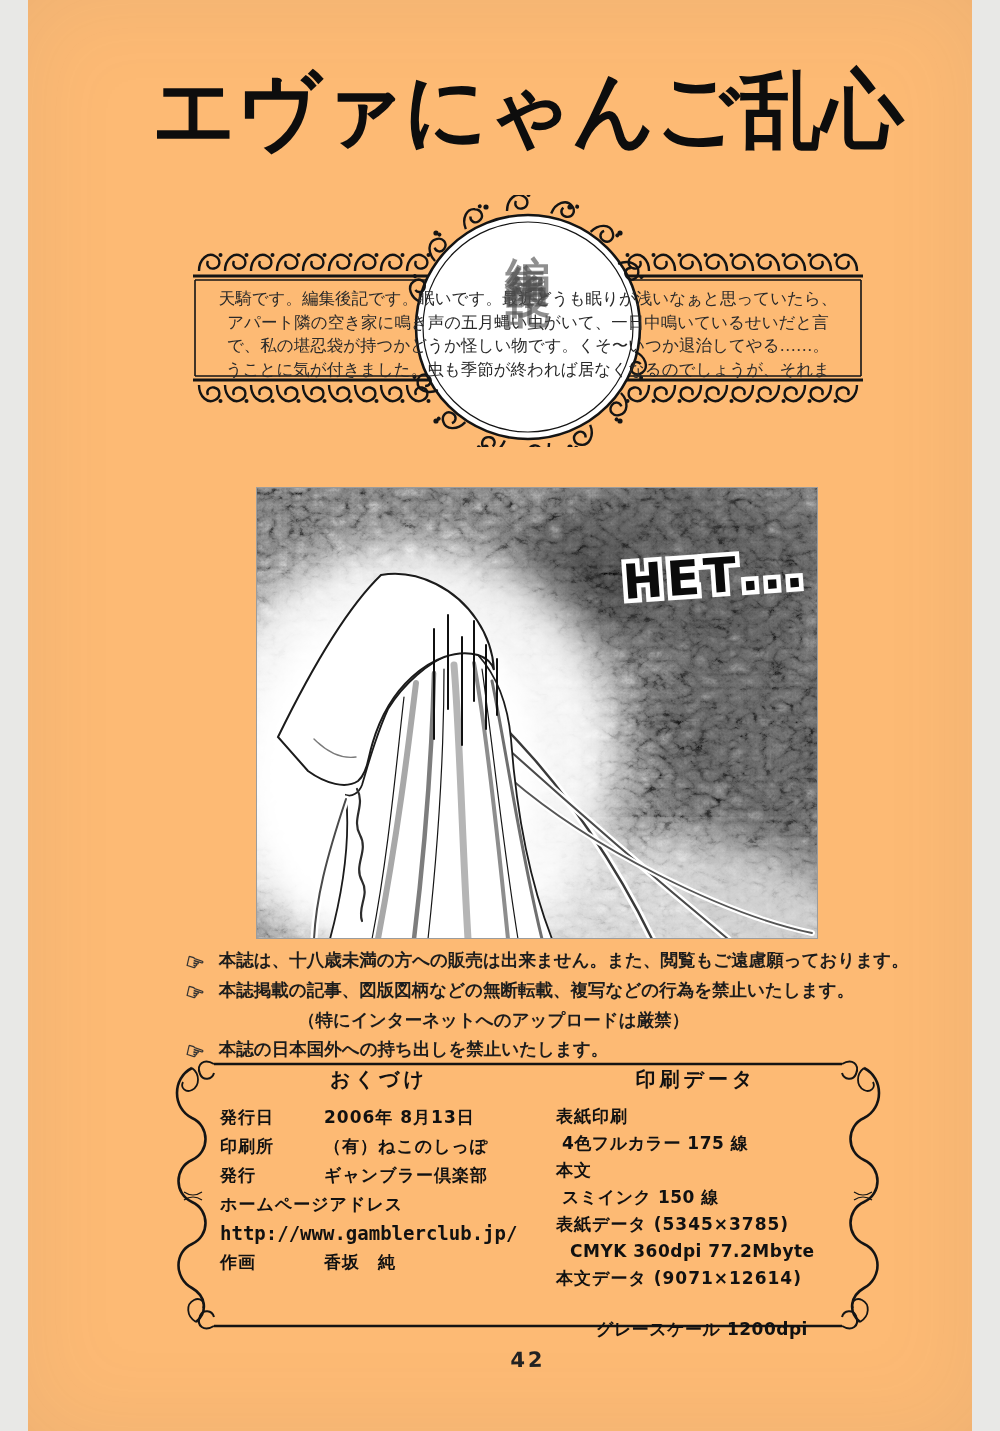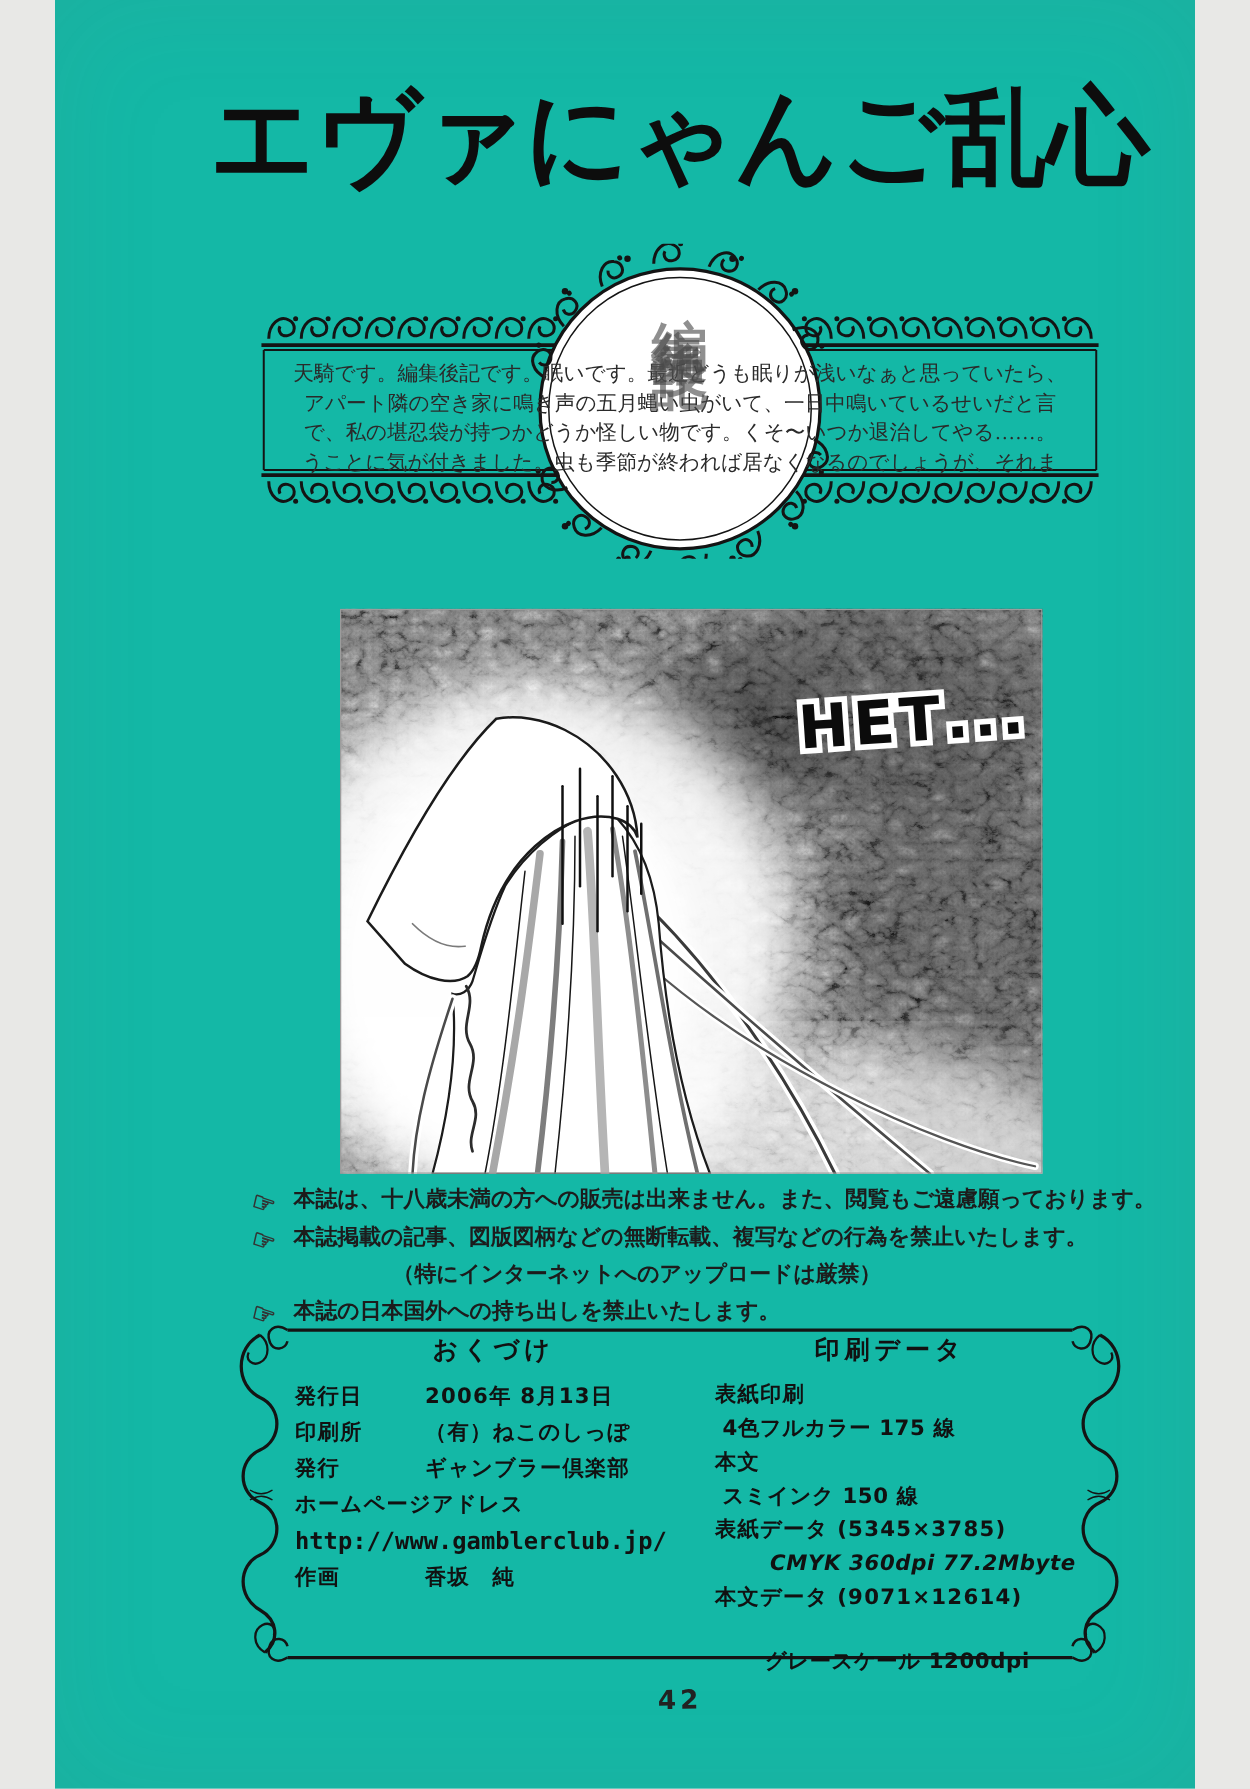--- a/index.html
+++ b/index.html
@@ -1,20 +1,20 @@
 <!DOCTYPE html>
 <html><head>
 <meta charset="utf-8">
 <style>
   html,body{margin:0;padding:0;background:#e8e8e6;}
   .page{
-    position:relative;width:876px;height:1431px;margin:0 auto;
-    background:#14b8a6;overflow:hidden;
+    position:relative;width:944px;height:1431px;margin:0 auto;
+    background:#fdba74;overflow:hidden;
     box-shadow:inset 0 0 90px rgba(110,110,110,.10);
-    font-family:"DejaVu Serif","Liberation Serif",serif;color:#161616;padding-left:36px;
+    font-family:"DejaVu Serif","Liberation Serif",serif;color:#161616;
   }
   
   .title{
     position:absolute;top:64px;left:0;width:1000px;text-align:center;
     font-size:82px;font-weight:900;letter-spacing:0px;line-height:1.1;
     font-family:"DejaVu Serif","Liberation Serif",serif;color:#0d0d0d;
     transform:scaleY(1.04);white-space:nowrap;
   }
   
   .afterword{position:absolute;left:165px;top:195px;width:670px;height:252px;}
@@ -50,21 +50,21 @@
   .col-right{width:280px;}
   .col-head{text-align:center;font-size:20px;letter-spacing:4px;margin-bottom:10px;white-space:nowrap;}
   .kv{display:flex;font-size:17px;line-height:29px;white-space:nowrap;gap:12px;}
   .kv .k{width:92px;flex:0 0 auto;letter-spacing:1px;}
   .kv .v{letter-spacing:1px;}
   .mono{font-family:"DejaVu Sans Mono","Liberation Mono",monospace;font-size:15.5px;letter-spacing:0;}
   .plain-line{font-size:17px;line-height:29px;letter-spacing:1px;white-space:nowrap;}
   .url-line{font-family:"DejaVu Sans Mono","Liberation Mono",monospace;font-size:19px;font-weight:700;line-height:29px;white-space:nowrap;}
   .pr-label{font-size:17px;line-height:27px;letter-spacing:1px;white-space:nowrap;}
   .pr-value{font-size:17px;line-height:27px;letter-spacing:0.5px;white-space:nowrap;}
-  .ind1{margin-left:6px;} .ind2{margin-left:44px;font-style:italic;} .ind3{margin-left:40px;margin-top:24px;}
+  .ind1{margin-left:6px;} .ind2{margin-left:14px;} .ind3{margin-left:40px;margin-top:24px;}
   
   .page-number{
     position:absolute;left:0;top:1348px;width:1000px;text-align:center;
     font-size:21px;font-weight:900;letter-spacing:3px;color:#222;
     font-family:"DejaVu Sans","Liberation Sans",sans-serif;transform:rotate(-1deg);
   }
 </style>
 </head>
 <body>
 

